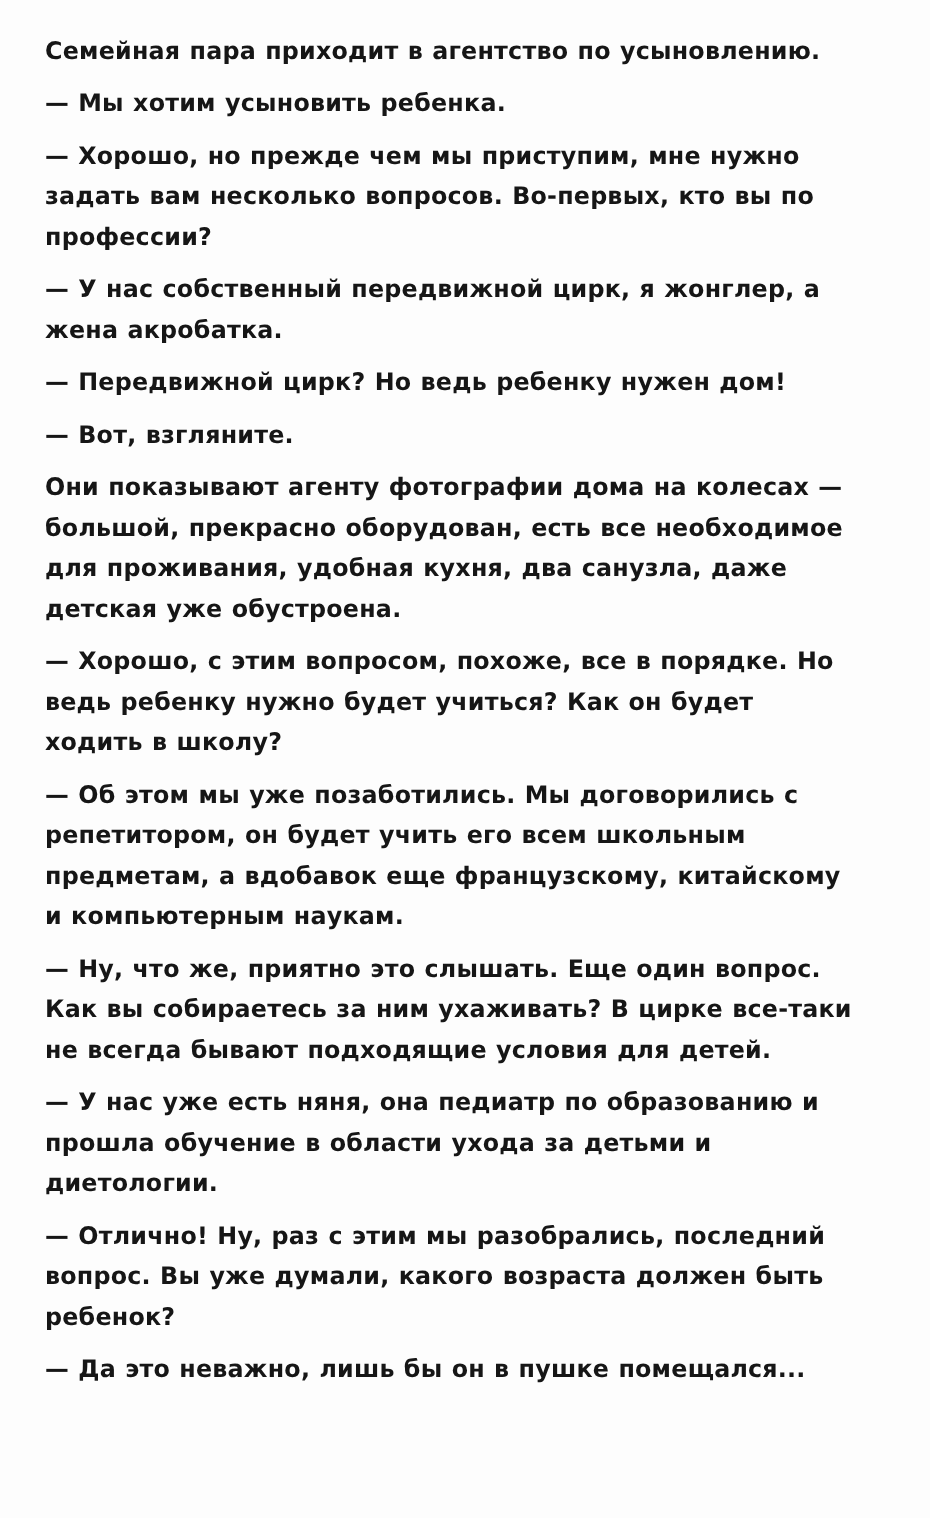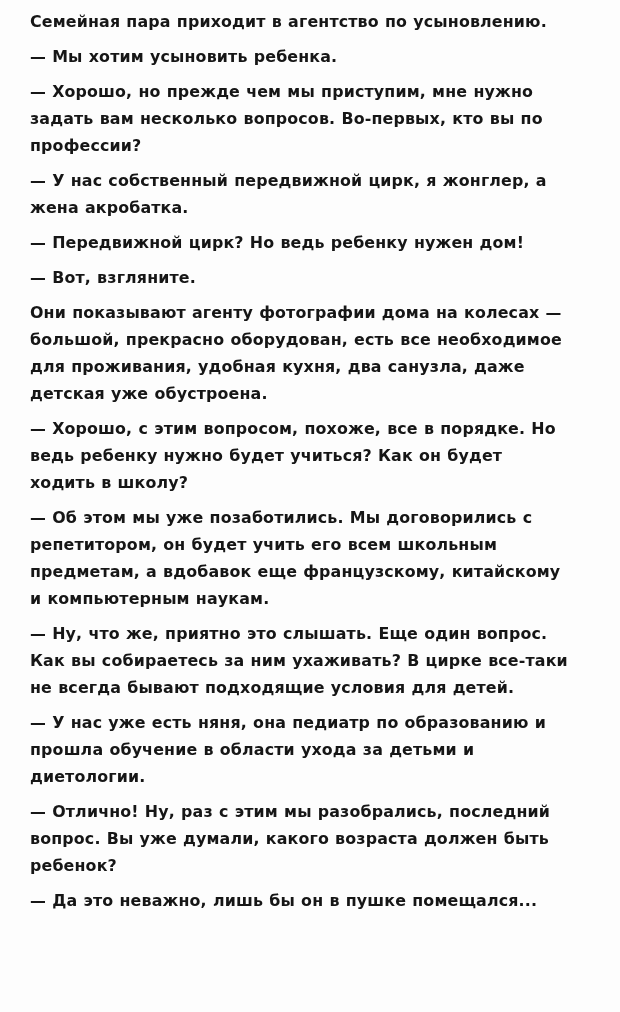--- a/index.html
+++ b/index.html
@@ -11,21 +11,21 @@
     height: 1012px;
     background: #fdfdfd;
     font-family: "DejaVu Sans", sans-serif;
     overflow: hidden;
   }
   #joke-page {
     width: 620px;
     height: 1012px;
     background: #fdfdfd;
     box-sizing: border-box;
-    padding: 8px 42px 10px 30px;
+    padding: 20px 42px 10px 30px;
     display: block;
   }
   .para {
     margin: 0 0 8px 0;
     padding: 0;
     color: #161616;
     font-family: "DejaVu Sans", sans-serif;
     font-weight: bold;
     font-size: 16.1px;
     line-height: 27px;

